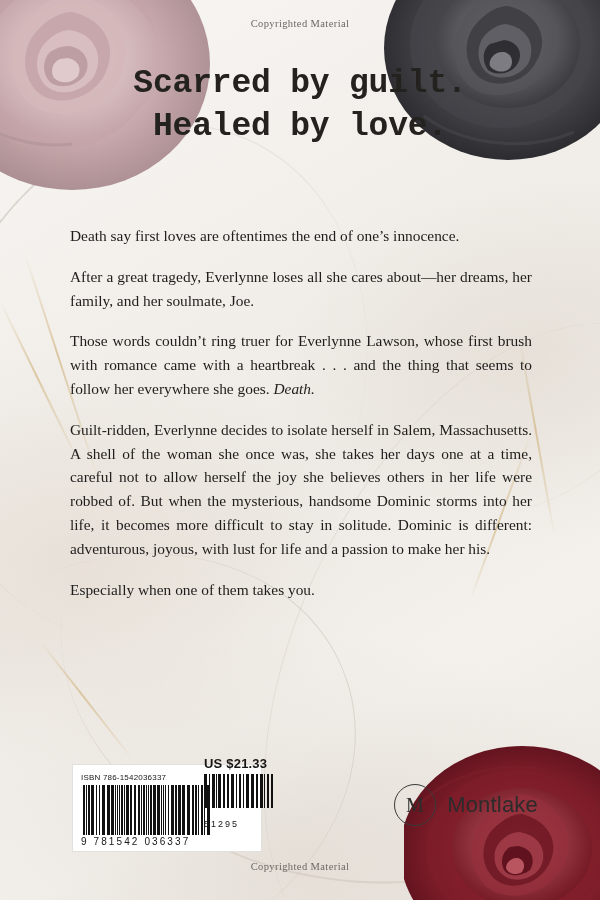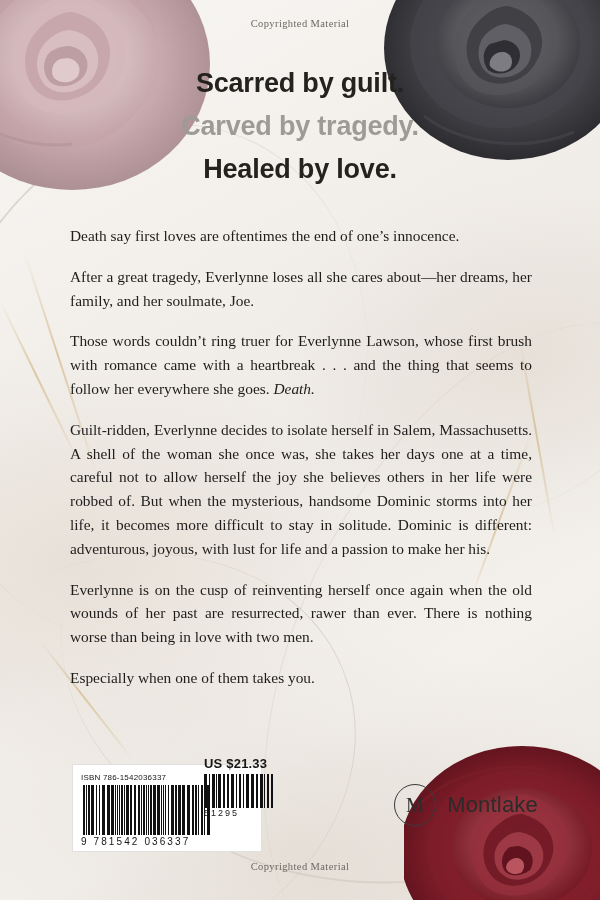--- a/index.html
+++ b/index.html
@@ -110,23 +110,23 @@
 
   
   #headline-block {
     position: absolute;
     left: 0; top: 62px;
     width: 600px;
     text-align: center;
     z-index: 30;
   }
   .headline-line {
-    font-family: Liberation Sans, sans-serif;
+    font-family: Liberation Mono, monospace;
     font-weight: bold;
-    font-size: 27px;
+    font-size: 33px;
     line-height: 43px;
     letter-spacing: -0.2px;
     color: #24221f;
   }
   .headline-line.muted { color: #9e9a96; }
 
   
   #blurb {
     position: absolute;
     left: 70px; top: 224px;
@@ -196,21 +196,21 @@
     color: #171615;
     letter-spacing: 0.2px;
   }
   #price-barcode {
     margin-top: 3px;
     width: 74px; height: 34px;
     display: flex; gap: 0;
   }
   #price-barcode i { display: block; background: #111111; height: 100%; }
   #price-digits {
-    margin-top: 0;
+    margin-top: 11px;
     font-family: "Liberation Sans", sans-serif;
     font-size: 9px;
     letter-spacing: 2px;
     color: #171615;
   }
 
   
   #publisher {
     position: absolute;
     right: 62px; top: 784px;
@@ -321,32 +321,30 @@
     <path d="M114 104 C128 106 132 118 126 128 C118 134 106 136 100 128 C96 120 98 110 106 105 Z" fill="#5a101a" opacity="0.9"></path>
     <path d="M114 116 C120 118 122 124 118 130 C112 134 104 132 102 126 C102 120 108 116 112 116 Z" fill="#b9555f"></path>
     <path d="M14 64 C42 34 96 18 142 28" stroke="#7d2029" stroke-width="3" fill="none" opacity="0.5"></path>
     <path d="M214 40 C236 78 238 142 220 182" stroke="#6c1a24" stroke-width="3" fill="none" opacity="0.5"></path>
   </svg>
 
   <div class="copyright-strip" id="copyright-top">Copyrighted Material</div>
 
   <div id="headline-block">
     <div class="headline-line">Scarred by guilt.</div>
-    <div class="headline-line muted">Carved by tragedy.</div>
     <div class="headline-line">Healed by love.</div>
   </div>
 
   <div id="blurb">
     <p class="blurb-para">Death say first loves are oftentimes the end of one’s innocence.</p>
     <p class="blurb-para">After a great tragedy, Everlynne loses all she cares about—her dreams, her family, and her soulmate, Joe.</p>
     <p class="blurb-para">
       <span>Those words couldn’t ring truer for Everlynne Lawson, whose first brush with romance came with a heartbreak . . . and the thing that seems to follow her everywhere she goes. </span><em>Death.</em>
     </p>
     <p class="blurb-para">Guilt-ridden, Everlynne decides to isolate herself in Salem, Massachusetts. A shell of the woman she once was, she takes her days one at a time, careful not to allow herself the joy she believes others in her life were robbed of. But when the mysterious, handsome Dominic storms into her life, it becomes more difficult to stay in solitude. Dominic is different: adventurous, joyous, with lust for life and a passion to make her his.</p>
-    <p class="blurb-para">Everlynne is on the cusp of reinventing herself once again when the old wounds of her past are resurrected, rawer than ever. There is nothing worse than being in love with two men.</p>
     <p class="blurb-para last">Especially when one of them takes you.</p>
   </div>
 
   <div id="barcode-block">
     <div id="isbn-text">ISBN 786-1542036337</div>
     <div id="barcode-bars">
         <i style="width:2px"></i>
         <i style="width:1px;background:transparent"></i>
         <i style="width:1px"></i>
         <i style="width:1px;background:transparent"></i>

